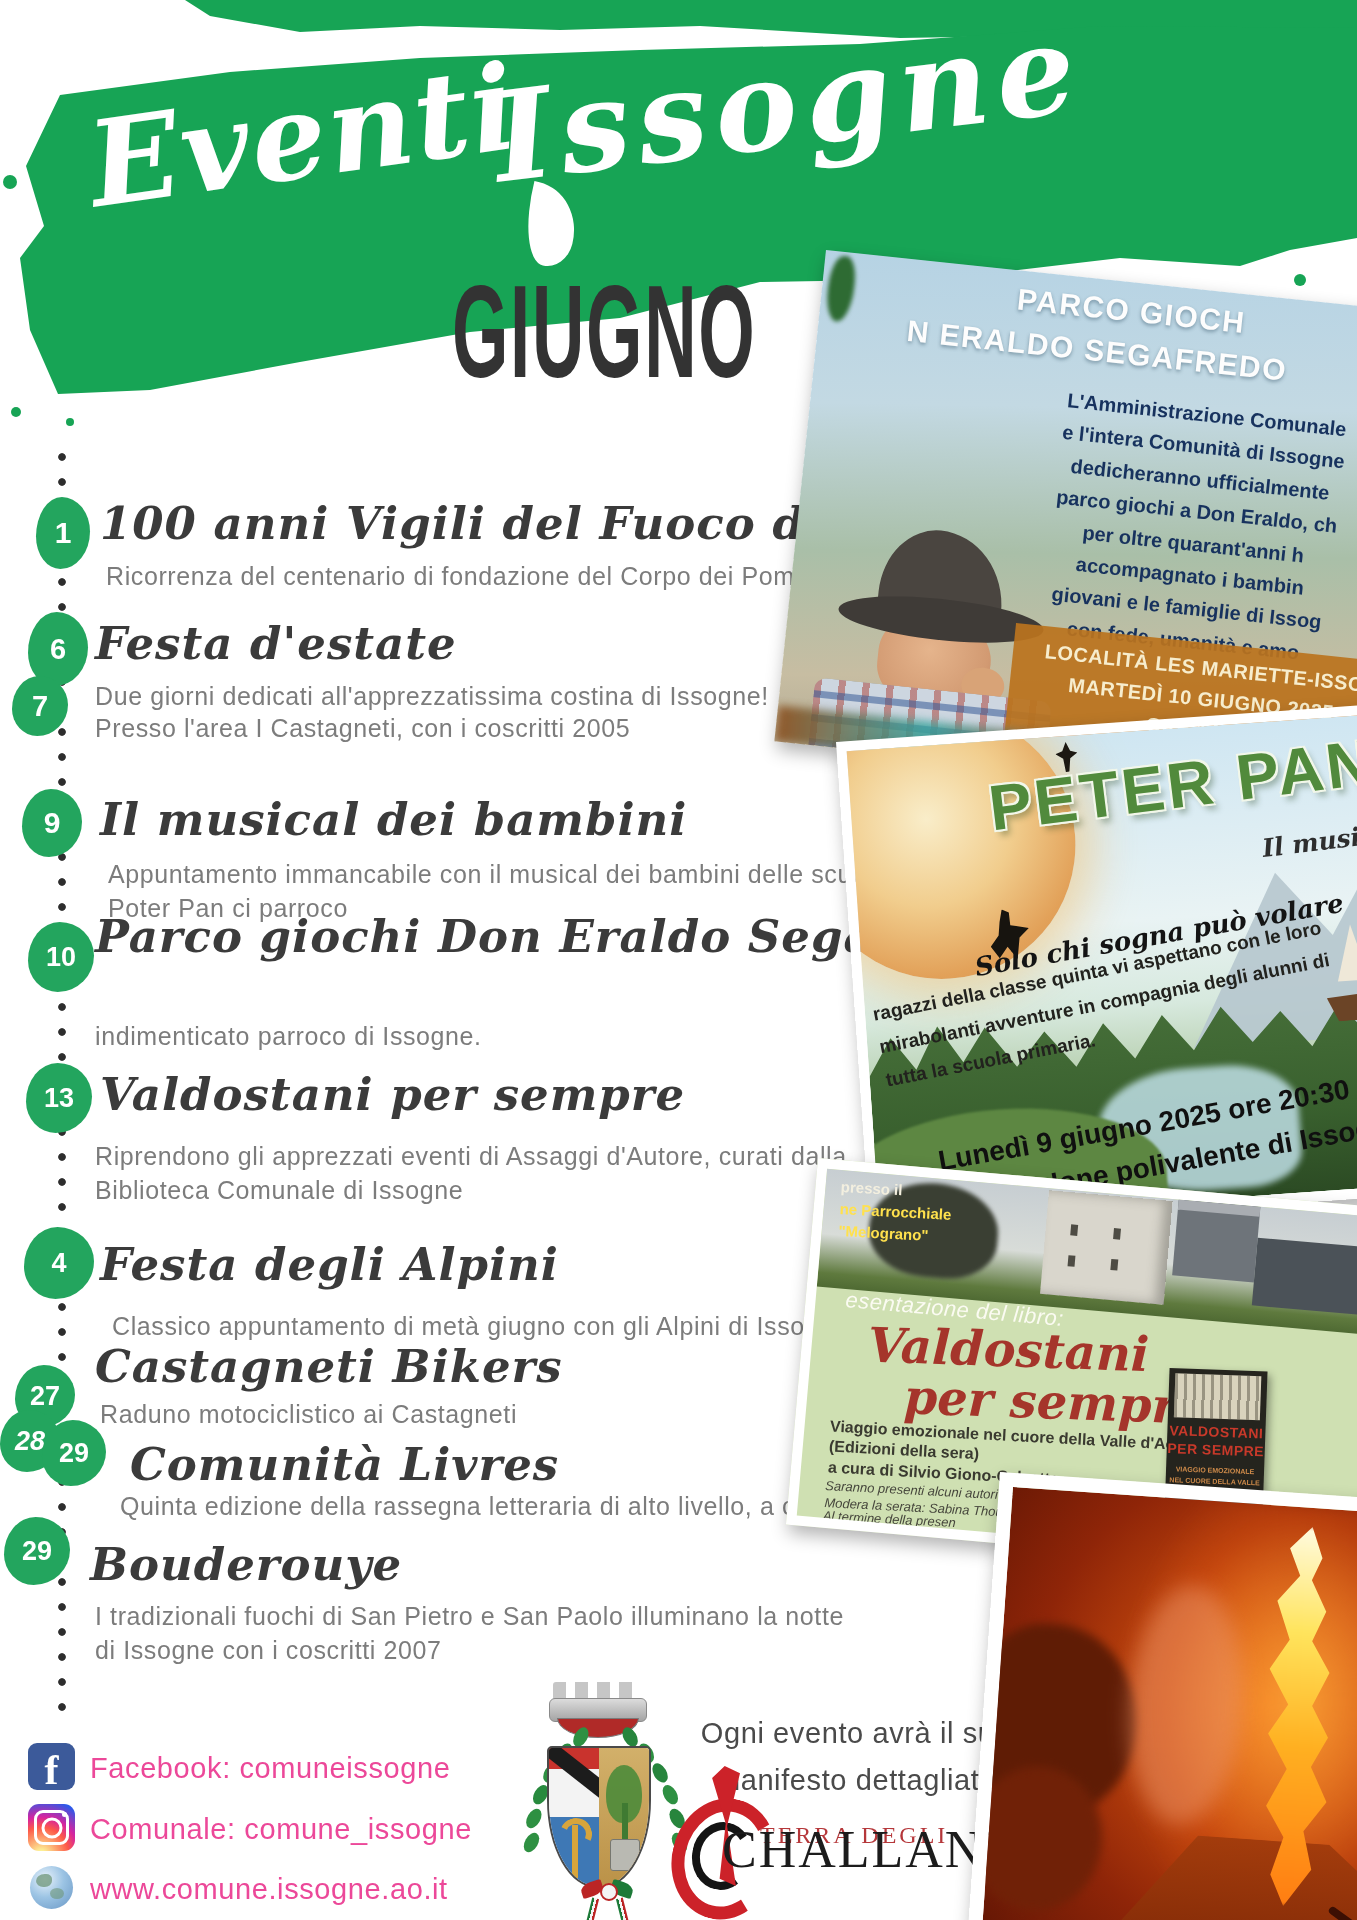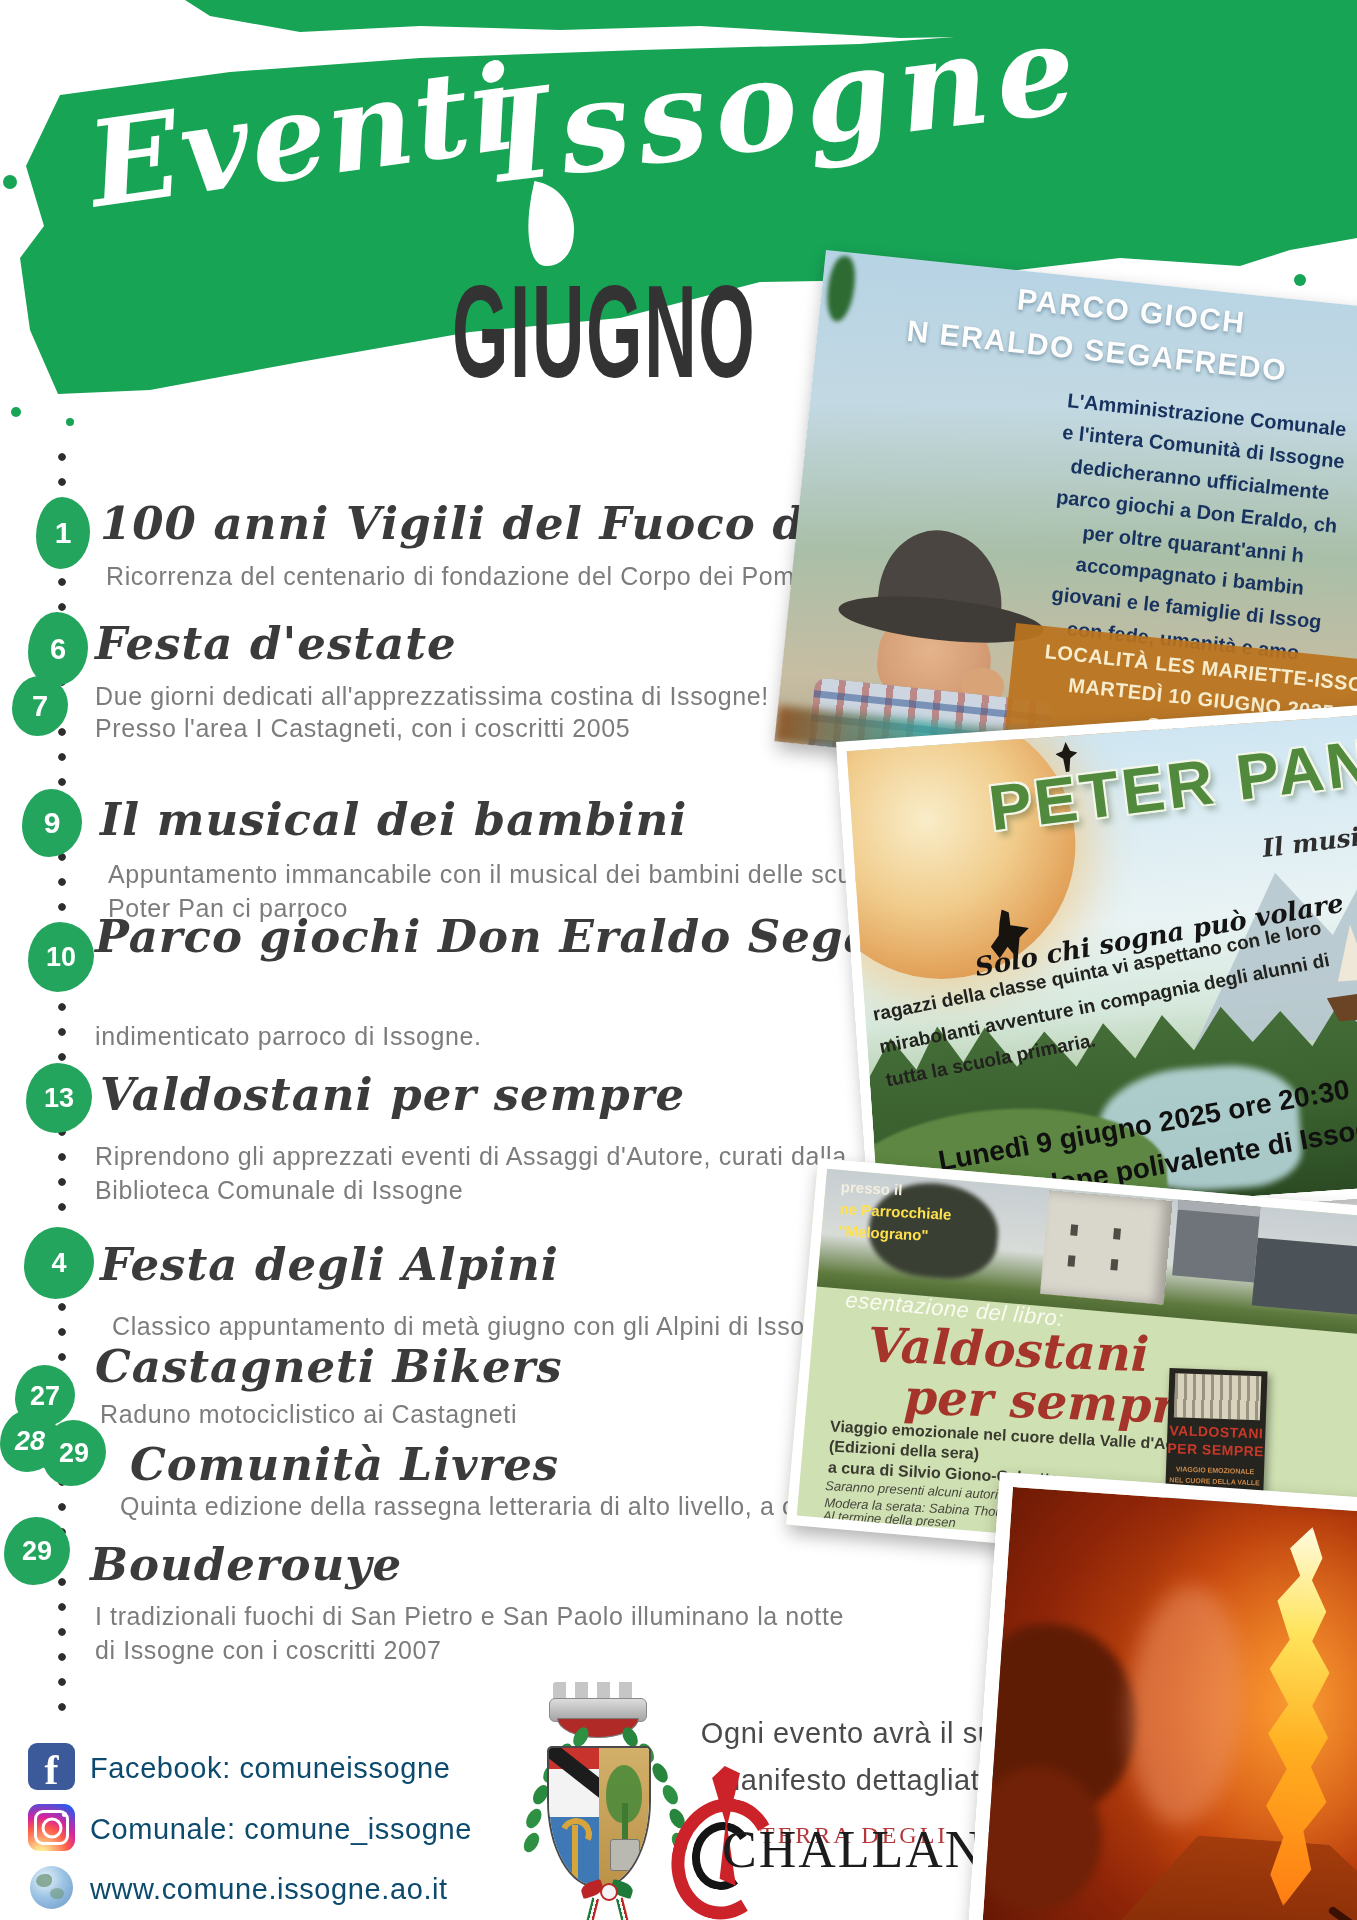--- a/index.html
+++ b/index.html
@@ -198,21 +198,21 @@
   .ig-frame{position:absolute;inset:6px;border:3px solid #fff;border-radius:9px;}
   .ig-lens{position:absolute;left:50%;top:50%;width:15px;height:15px;border:3px solid #fff;
     border-radius:50%;transform:translate(-50%,-50%);}
   .ig-dot{position:absolute;right:8px;top:8px;width:5px;height:5px;background:#fff;border-radius:50%;}
   .globe-icon{left:30px;top:1866px;width:43px;height:43px;border-radius:50%;
     background:radial-gradient(circle at 35% 30%,#eaf3fb 0%,#9cc4e4 45%,#6795c4 100%);}
   .globe-land1{position:absolute;left:6px;top:8px;width:16px;height:13px;background:rgba(110,150,120,.75);
     border-radius:60% 40% 50% 50%;}
   .globe-land2{position:absolute;left:20px;top:22px;width:14px;height:11px;background:rgba(110,150,120,.6);
     border-radius:50%;}
-  .social-label{position:absolute;z-index:4;color:#0c4a6e;font-size:29px;letter-spacing:.6px;white-space:nowrap;}
+  .social-label{position:absolute;z-index:4;color:#ec4899;font-size:29px;letter-spacing:.6px;white-space:nowrap;}
   .fb-label{left:90px;top:1752px;}
   .ig-label{left:90px;top:1813px;}
   .web-label{left:90px;top:1873px;}
 
   
   .coa{position:absolute;left:505px;top:1682px;width:205px;height:238px;z-index:4;}
   .crown{position:absolute;left:44px;top:0;width:96px;height:58px;}
   .crown-merlons{position:absolute;left:4px;top:0;width:88px;height:18px;
     background:repeating-linear-gradient(90deg,#c6c6c6 0 13px,transparent 13px 22px);
     border-radius:3px;}

